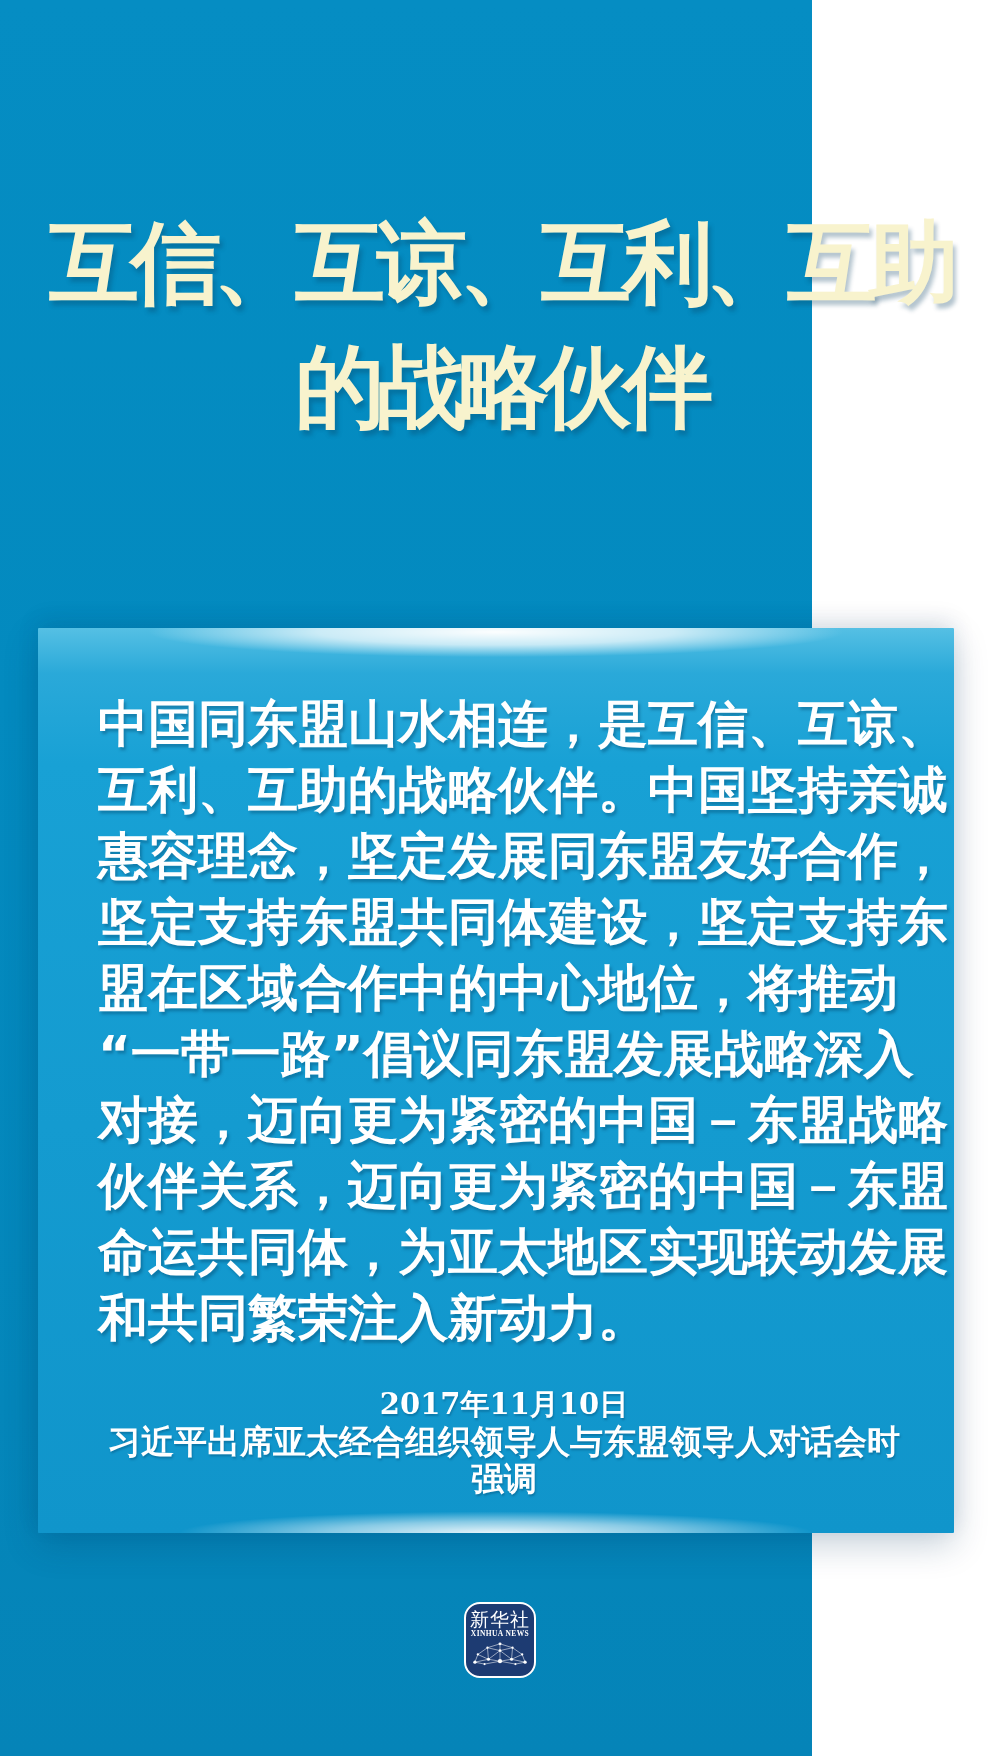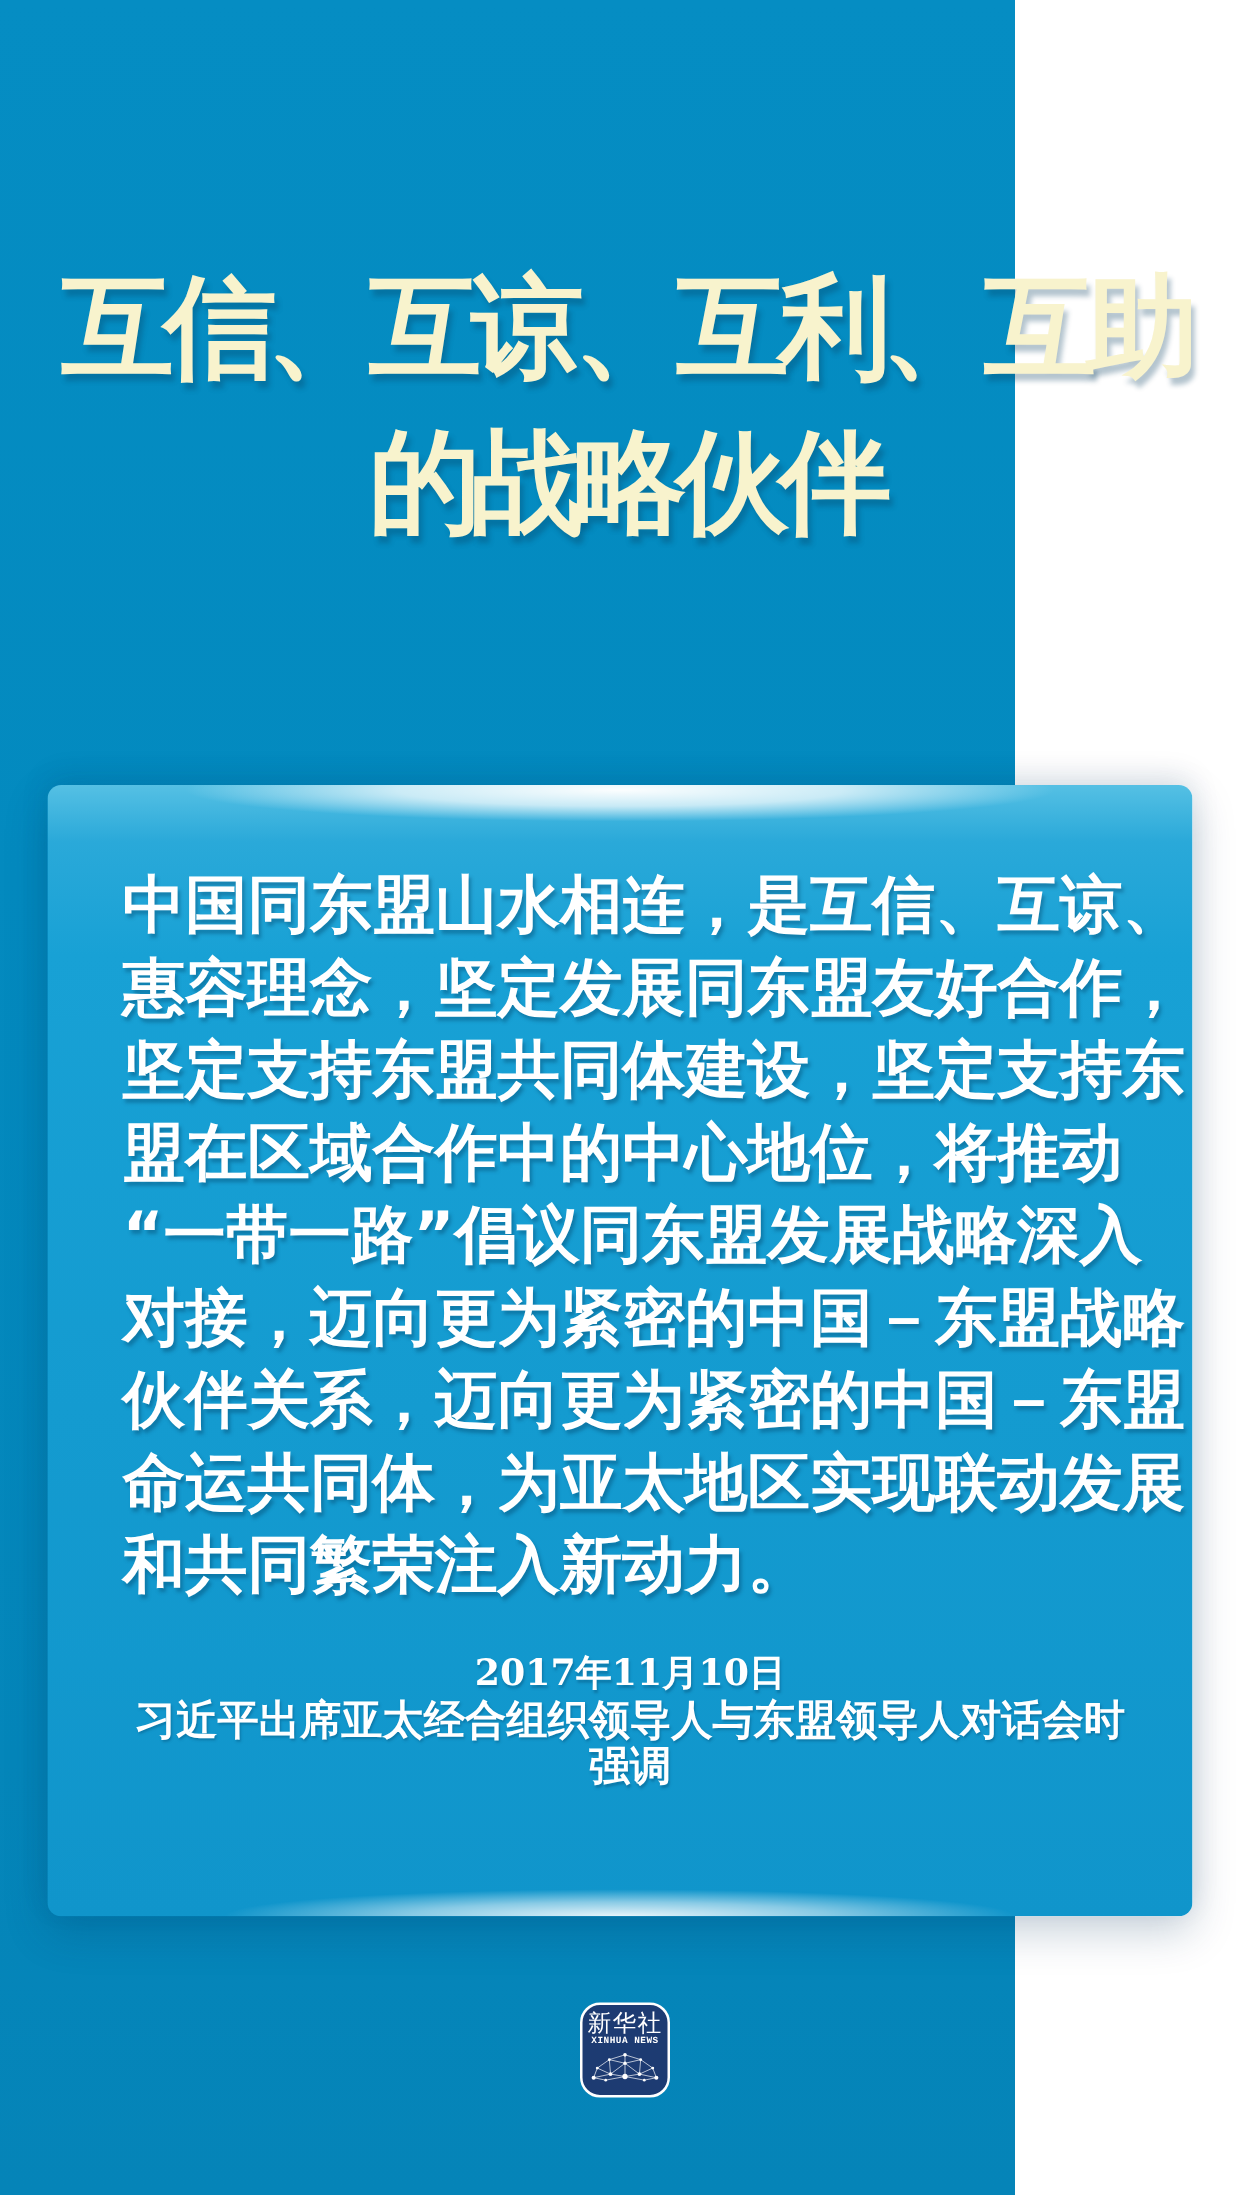--- a/index.html
+++ b/index.html
@@ -34,21 +34,21 @@
   }
   
   .quote-box {
     position: absolute;
     left: 38px;
     top: 628px;
     width: 916px;
     height: 905px;
     box-sizing: border-box;
     padding: 63px 44px 0 60px;
-    border-radius: 11px;
+    border-radius: 1px;
     background:
       radial-gradient(ellipse 470px 34px at 50% 4px,  rgba(255,255,255,0.98) 0%, rgba(255,255,255,0.70) 38%, rgba(255,255,255,0) 74%),
       radial-gradient(ellipse 440px 30px at 50% 100%, rgba(255,255,255,0.90) 0%, rgba(255,255,255,0.50) 38%, rgba(255,255,255,0) 72%),
       linear-gradient(180deg, #55c0e4 0%, #2aa9d9 5%, #18a1d5 15%, #149bd0 55%, #1095cb 100%);
     box-shadow: 0 12px 34px rgba(0, 50, 90, 0.22), 0 -8px 22px rgba(0, 50, 90, 0.10);
   }
   .quote-line {
     white-space: nowrap;
     font-size: 50px;
     font-weight: bold;
@@ -99,21 +99,21 @@
   .logo-cn {
     margin-top: 5px;
     font-size: 19px;
     line-height: 20px;
     font-weight: normal;
     color: #ffffff;
     letter-spacing: 1px;
     white-space: nowrap;
   }
   .logo-en {
-    font-family: Liberation Mono, monospace;
+    font-family: Liberation Serif, serif;
     font-size: 7.5px;
     line-height: 9px;
     font-weight: bold;
     color: #ffffff;
     letter-spacing: 0.4px;
     white-space: nowrap;
   }
   .logo-net {
     margin-top: 2px;
     width: 58px;
@@ -127,20 +127,21 @@
 <div class="poster">
 
   <h1 class="title">
     <div class="title-line">互信、互谅、互利、互助</div>
     <div class="title-line">的战略伙伴</div>
   </h1>
 
   <section class="quote-box">
     <div class="quote-text">
       <div class="quote-line">中国同东盟山水相连，是互信、互谅、</div>
+      <div class="quote-line">互利、互助的战略伙伴。中国坚持亲诚</div>
       <div class="quote-line">惠容理念，坚定发展同东盟友好合作，</div>
       <div class="quote-line">坚定支持东盟共同体建设，坚定支持东</div>
       <div class="quote-line">盟在区域合作中的中心地位，将推动</div>
       <div class="quote-line">“一带一路”倡议同东盟发展战略深入</div>
       <div class="quote-line">对接，迈向更为紧密的中国－东盟战略</div>
       <div class="quote-line">伙伴关系，迈向更为紧密的中国－东盟</div>
       <div class="quote-line">命运共同体，为亚太地区实现联动发展</div>
       <div class="quote-line">和共同繁荣注入新动力。</div>
     </div>
     <div class="quote-meta">

